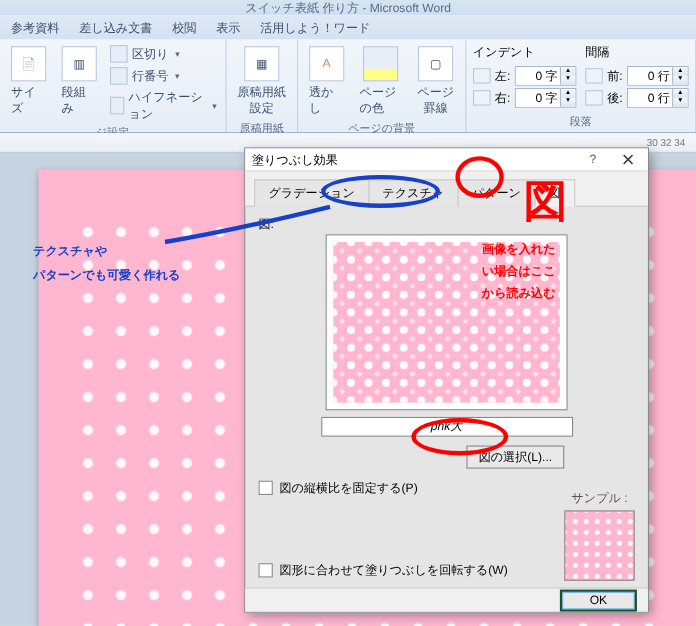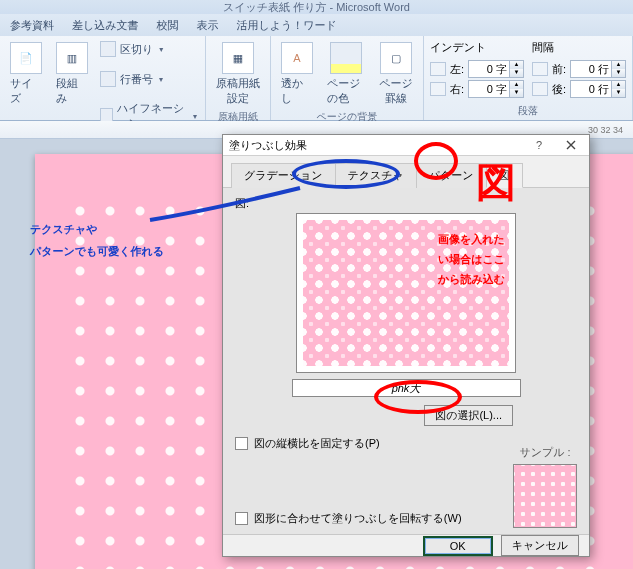--- a/index.html
+++ b/index.html
@@ -8,21 +8,21 @@
   
   .titlebar { height: 14px; background: linear-gradient(#d7e4f2,#cfdef0); text-align: center; color:#5a6b86; font-size:11px; padding-top:0; overflow:hidden;}
   .ribbon-tabs { height: 22px; background: linear-gradient(#dfe9f5,#d4e1f0); display:flex; gap:18px; padding-left:10px; align-items:center; color:#3b506e;}
   .ribbon-tab { cursor:pointer; }
   .ribbon-body { height: 85px; background: linear-gradient(#f2f6fb,#e5edf6); border-bottom:1px solid #9db4cf; display:flex; }
   .ribbon-group { border-right:1px solid #c3d2e4; padding:4px 6px 0 6px; display:flex; flex-direction:column; justify-content:space-between; }
   .ribbon-group-label { text-align:center; font-size:10px; color:#5a6b86; padding:2px 0; }
   .rg-body { display:flex; align-items:flex-start; gap:6px; flex:1;}
   .big-btn { display:flex; flex-direction:column; align-items:center; gap:2px; padding:2px 4px; cursor:pointer; color:#3b506e;}
   .big-btn .ic { width:32px; height:32px; background:#fff; border:1px solid #b8c8dc; display:flex; align-items:center; justify-content:center;}
-  .small-stack { display:flex; flex-direction:column; gap:12px; color:#3b506e;}
+  .small-stack { display:flex; flex-direction:column; gap:2px; color:#3b506e;}
   .small-btn { display:flex; align-items:center; gap:4px; cursor:pointer; padding:1px 2px;}
   .small-btn .ic { width:16px; height:16px; background:#e8eef6; border:1px solid #b8c8dc;}
   .tri { font-size:8px; color:#5a6b86; margin-left:2px;}
   .spin-row { display:flex; align-items:center; gap:4px; padding:1px 0;}
   .spin-row .ic { width:16px; height:14px; border:1px solid #b8c8dc; background:#eef3f9;}
   .spin-box { display:flex; align-items:center; border:1px solid #a8b8cc; background:#fff; height:18px;}
   .spin-box input { border:none; width:40px; text-align:right; padding:0 2px; font-size:11px; height:16px; outline:none;}
   .spin-btns { display:flex; flex-direction:column;}
   .spin-btns div { width:14px; height:8px; border-left:1px solid #a8b8cc; background:linear-gradient(#f7f9fc,#dce5ef); font-size:6px; text-align:center; line-height:7px; cursor:pointer;}
   
@@ -249,33 +249,32 @@
       <div class="chk"></div>
       <span>図形に合わせて塗りつぶしを回転する(W)</span>
     </div>
     <div class="sample-area">
       <div class="sample-label">サンプル :</div>
       <div class="sample-sw"></div>
     </div>
   </div>
   <div class="dlg-buttons">
     <button class="dlg-btn primary">OK</button>
-    <button class="dlg-btn">キャンセル</button>
   </div>
 </div>
 
 <div class="ellipse" style="left:292px; top:159px; width:108px; height:30px; border-color:#1840c8;"></div>
 <svg class="anno-line" style="left:0; top:0;" width="633" height="569">
   <path d="M300 188 Q 210 210 150 220" stroke="#1840c8" stroke-width="4" fill="none"></path>
 </svg>
 <div class="anno anno-blue" style="left:30px; top:218px;">
   <div>テクスチャや</div>
   <div>パターンでも可愛く作れる</div>
 </div>
 
 <div class="ellipse" style="left:414px; top:142px; width:44px; height:38px; border-color:#ff0000;"></div>
 <div class="anno anno-red-big" style="left:476px; top:155px;">図</div>
-<div class="anno anno-red" style="left:438px; top:230px;">
+<div class="anno anno-red" style="left:438px; top:218px;text-align:right;">
   <div>画像を入れた</div>
   <div>い場合はここ</div>
   <div>から読み込む</div>
 </div>
 <div class="ellipse" style="left:374px; top:380px; width:88px; height:34px; border-color:#ff0000;"></div>
 
 </body></html>

